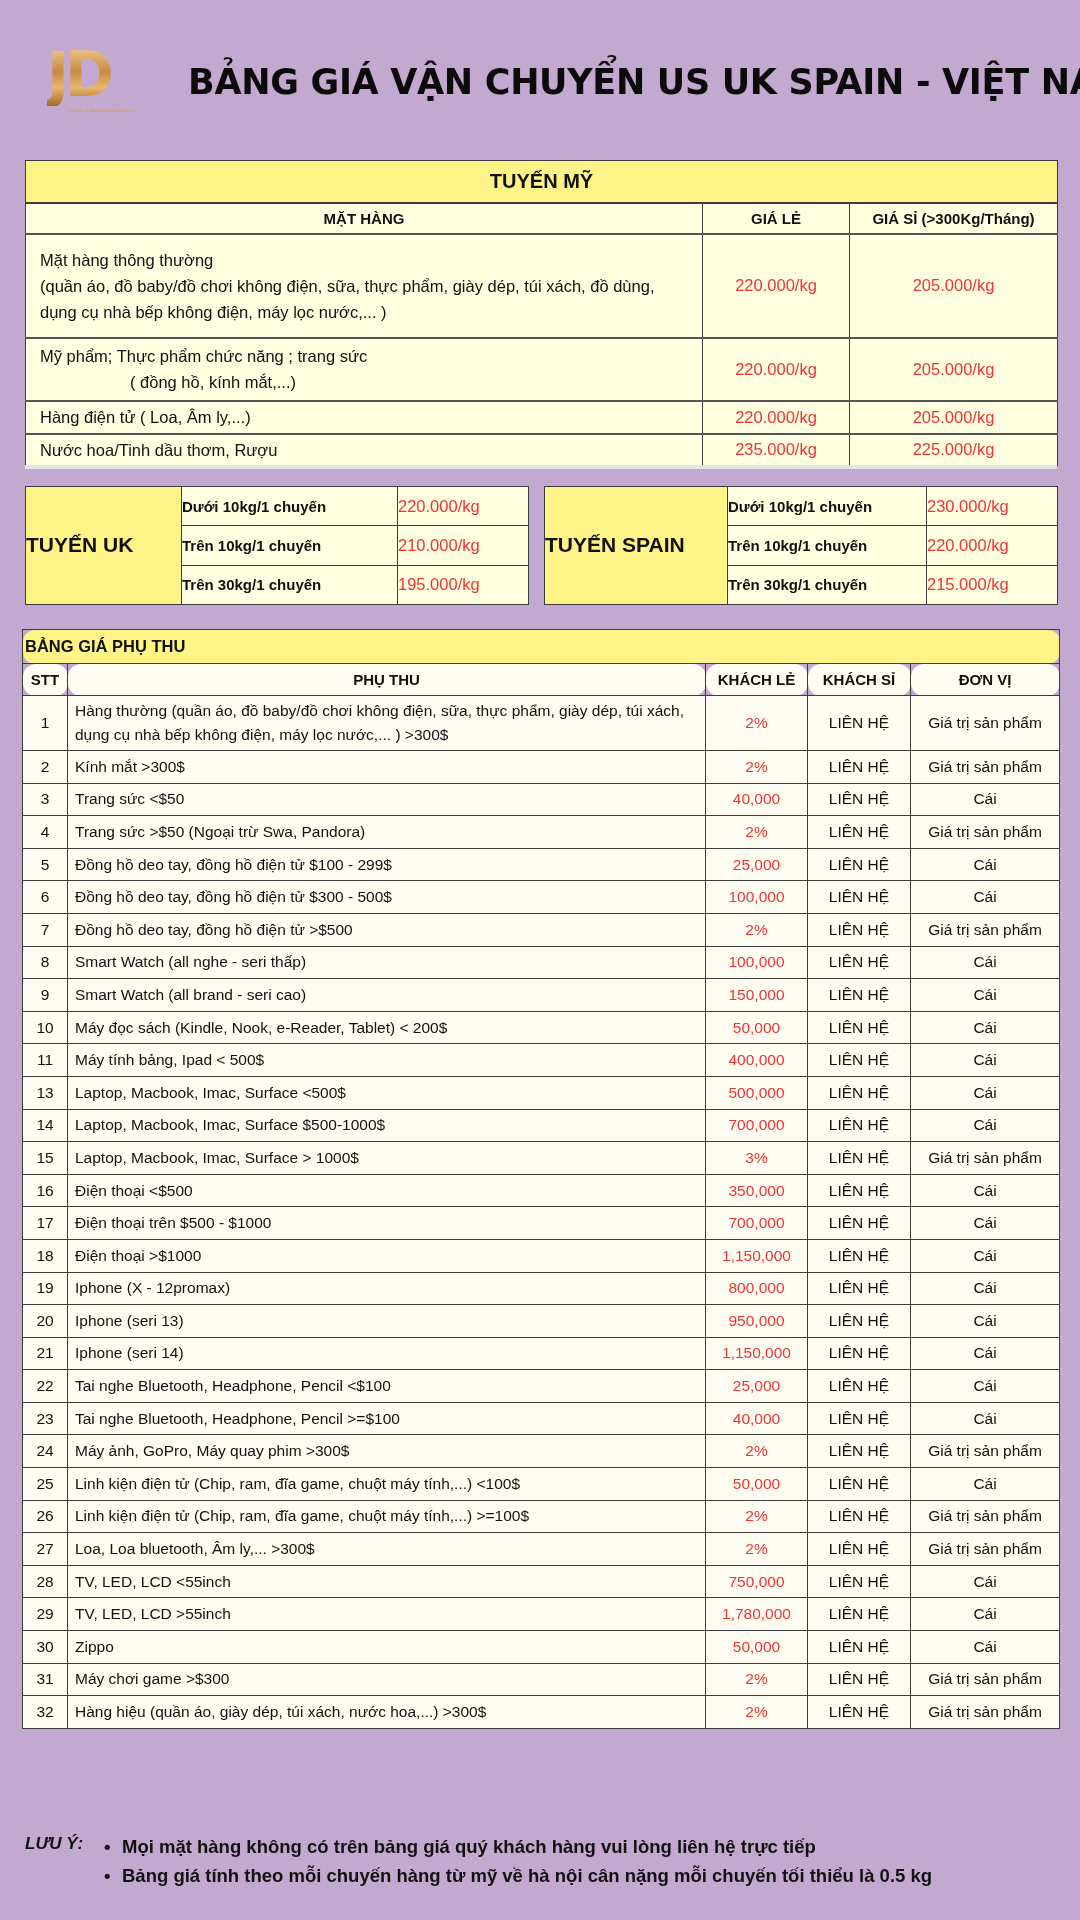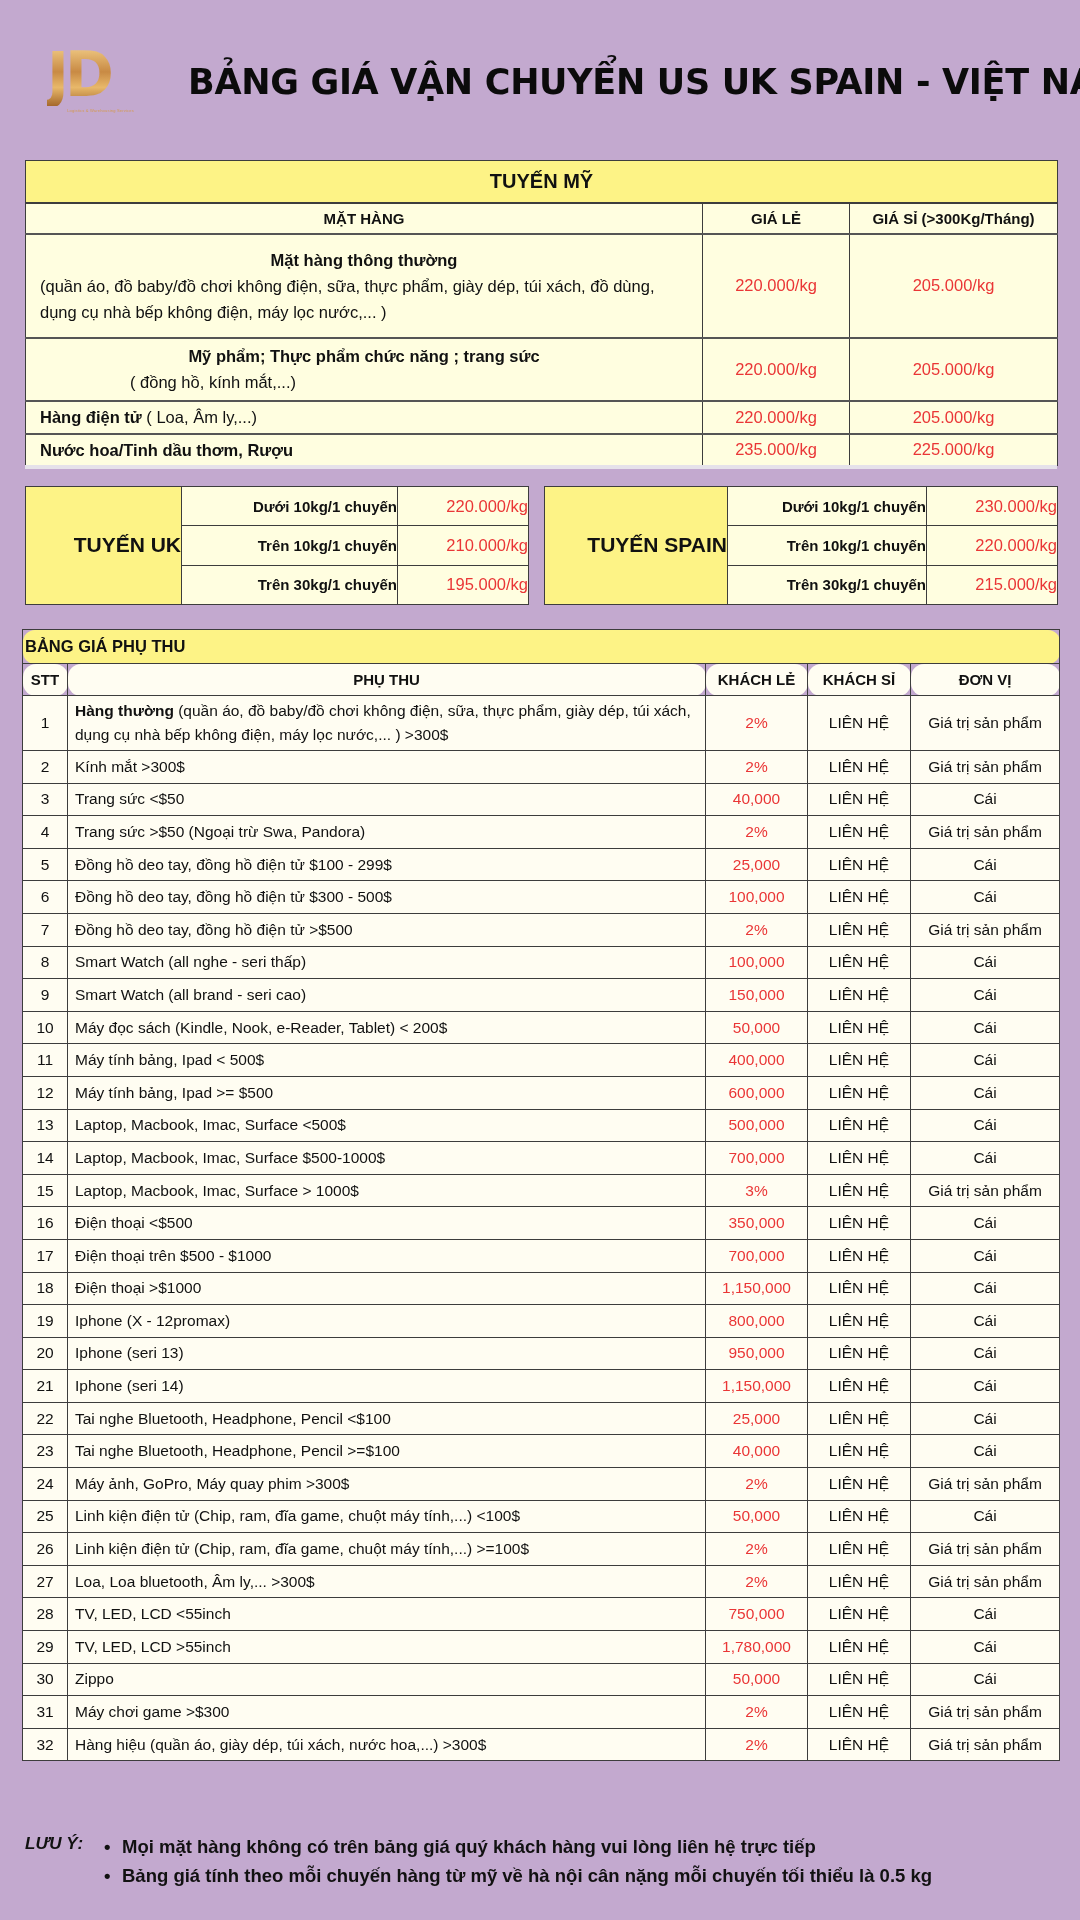--- a/index.html
+++ b/index.html
@@ -51,25 +51,25 @@
     background: #fffee0; height: 31px; font-size: 15px; font-weight: bold;
     text-align: center; border-bottom: 2.5px solid #555;
   }
   .us-table td.cell { background: #fffee0; font-size: 16.5px; line-height: 26px; padding: 0 14px; }
   .us-table td.price { color: #ea3636; text-align: center; font-size: 16.5px; background: #fffee0; }
   .us-table .r1 td { height: 104px; border-bottom: 2.5px solid #555; }
   .us-table .r2 td { height: 63px; border-bottom: 2.5px solid #555; }
   .us-table .r3 td { height: 33px; border-bottom: 2.5px solid #555; }
   .us-table .r4 td { height: 32px; }
   .us-shadow { left: 25px; top: 465px; width: 1032px; height: 4px; background: #e6e2ea; }
-  .b { font-weight: bold; text-align: center; }
+  .b { font-weight: normal; }
 
   
   .route-table { top: 486px; height: 118px; }
-  .route-table td { background: #fffee0; height: 39.3px; text-align: right; font-size: 15.5px; }
+  .route-table td { background: #fffee0; height: 39.3px; text-align: left; font-size: 15.5px; }
   .route-table td.route-label {
     background: #fdf386; font-weight: bold; font-size: 21px;
   }
   .route-table td.desc { font-weight: bold; font-size: 15px; }
   .route-table td.price { color: #ea3636; font-size: 16.5px; }
   .uk-table { left: 25px; width: 503px; }
   .es-table { left: 544px; width: 513px; }
 
   
   .sur-table { left: 22px; top: 629px; width: 1037px; }
@@ -294,27 +294,20 @@
         <td class="unit">Cái</td>
       </tr>
       <tr>
         <td class="stt">11</td>
         <td class="item"><span>Máy tính bảng, Ipad &lt; 500$</span></td>
         <td class="retail">400,000</td>
         <td class="wholesale">LIÊN HỆ</td>
         <td class="unit">Cái</td>
       </tr>
       <tr>
-        <td class="stt">12</td>
-        <td class="item"><span>Máy tính bảng, Ipad &gt;= $500</span></td>
-        <td class="retail">600,000</td>
-        <td class="wholesale">LIÊN HỆ</td>
-        <td class="unit">Cái</td>
-      </tr>
-      <tr>
         <td class="stt">13</td>
         <td class="item"><span>Laptop, Macbook, Imac, Surface &lt;500$</span></td>
         <td class="retail">500,000</td>
         <td class="wholesale">LIÊN HỆ</td>
         <td class="unit">Cái</td>
       </tr>
       <tr>
         <td class="stt">14</td>
         <td class="item"><span>Laptop, Macbook, Imac, Surface $500-1000$</span></td>
         <td class="retail">700,000</td>

